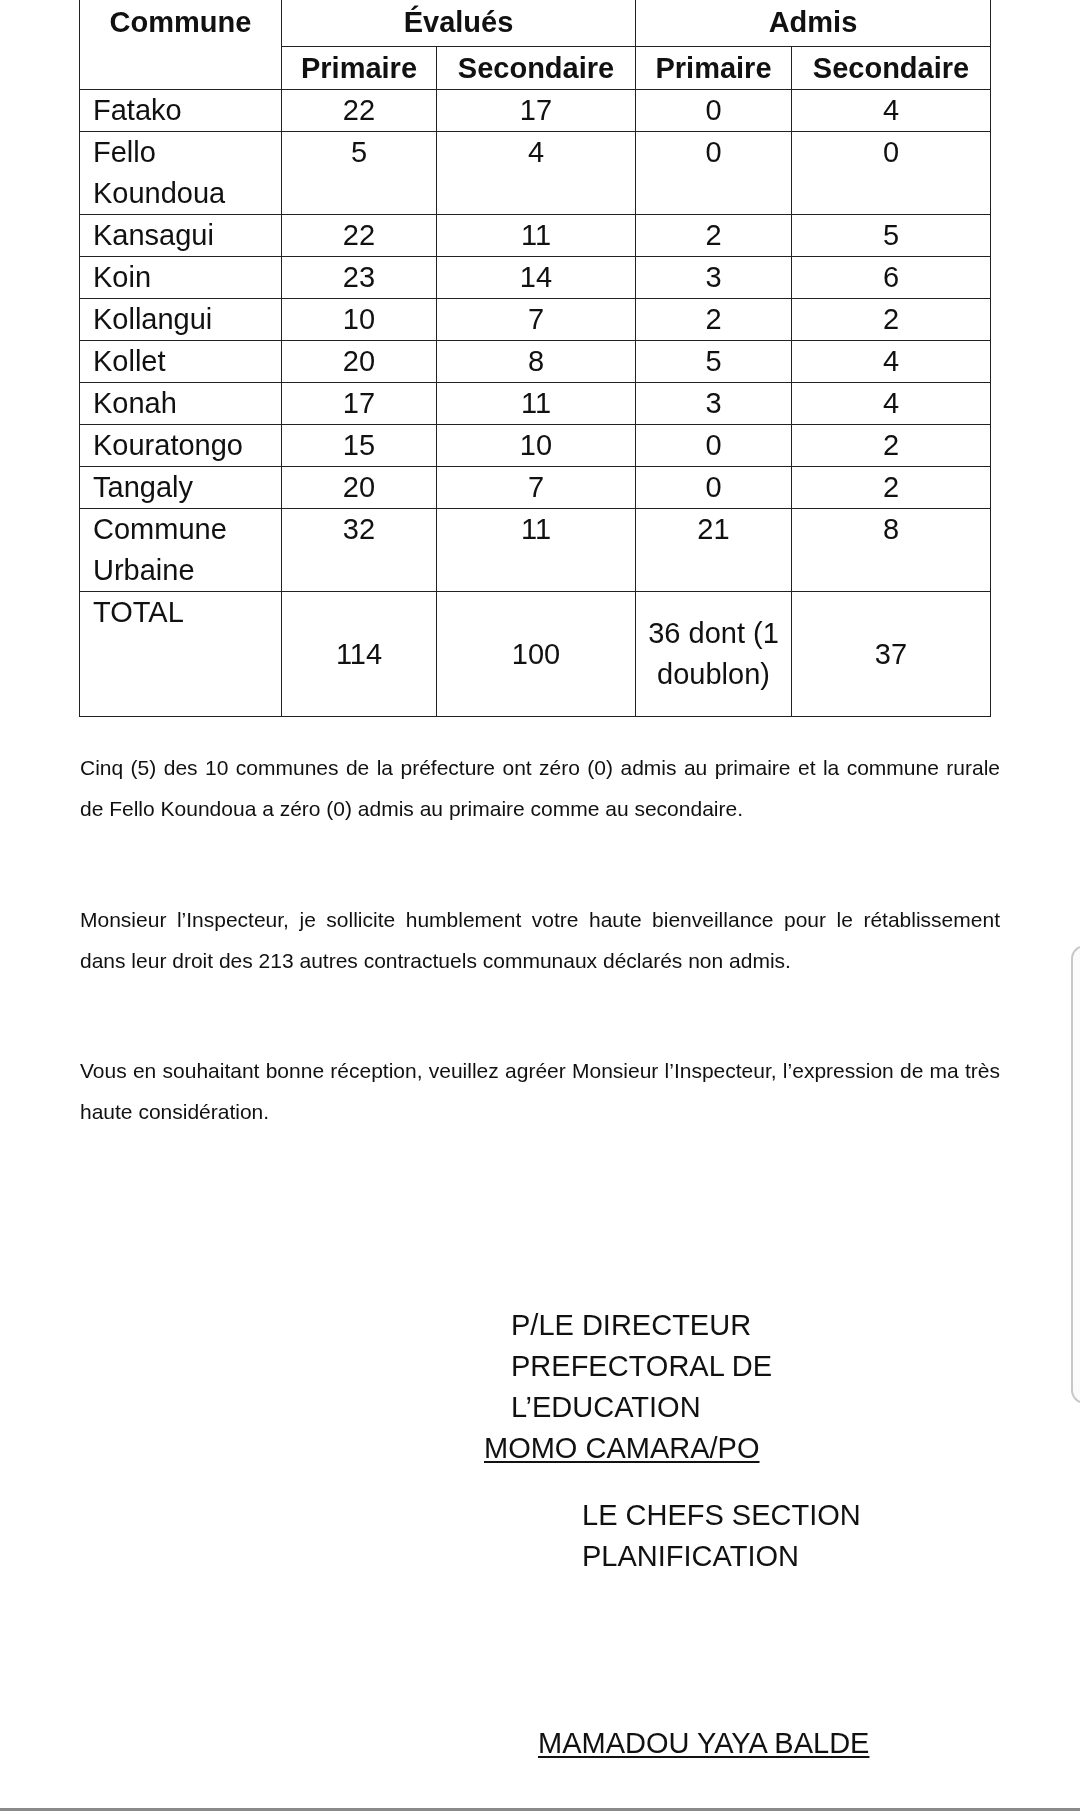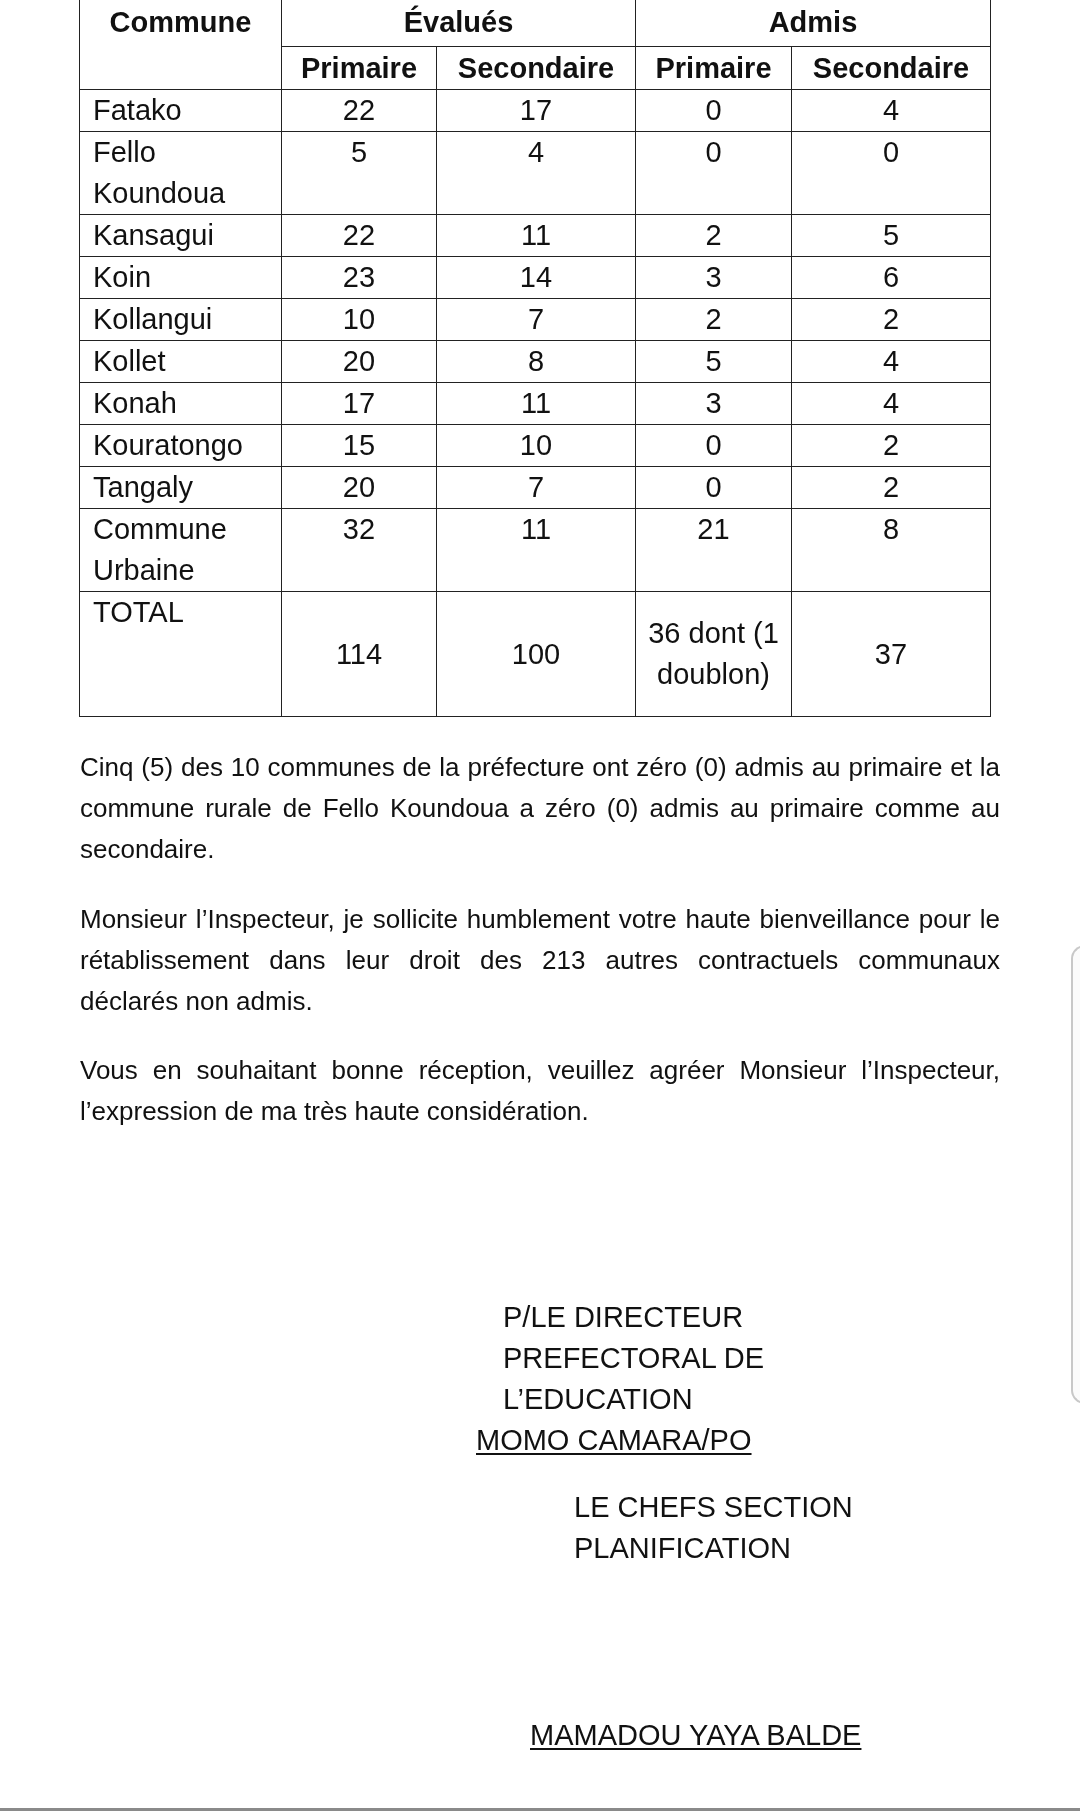--- a/index.html
+++ b/index.html
@@ -12,23 +12,23 @@
     .doc-table th { font-weight: bold; text-align: center; height: 44px; line-height: 48px; }
     .doc-table tr.sub th { height: 42px; line-height: 42px; }
     .doc-table td.num { text-align: center; }
     .doc-table td.name { text-align: left; padding-left: 13px; }
     .doc-table tr.total td { height: 124px; }
     .doc-table tr.total td.mid { vertical-align: middle; }
     .doc-table tr.total td.name { vertical-align: top; }
     .doc-table td.wrap { line-height: 41px; }
     .c0 { width: 178px; } .c1 { width: 134px; } .c2 { width: 178px; }
     .c3 { width: 135px; } .c4 { width: 178px; }
-    .para { position: absolute; left: 80px; width: 920px; font-size: 26px; line-height: 41px;
+    .para { position: absolute; left: 80px; width: 920px; font-size: 21px; line-height: 41px;
             text-align: justify; margin: 0; }
-    .sig { position: absolute; font-size: 29px; line-height: 41px; margin: 0; }
+    .sig { position: absolute; font-size: 29px; line-height: 41px; margin: 8px; }
     .underline { text-decoration: underline; text-underline-offset: 3px; }
     .side-handle { position: absolute; left: 1071px; top: 945px; width: 14px; height: 455px;
                    border: 2px solid #c8c8c8; border-right: none; border-radius: 14px 0 0 14px;
                    background: #fbfbfb; }
     .bottom-bar { position: absolute; left: 0; top: 1808px; width: 1080px; height: 3px; background: #8a8a8a; }
   </style>
 </head>
 <body>
 
 <table class="doc-table">

